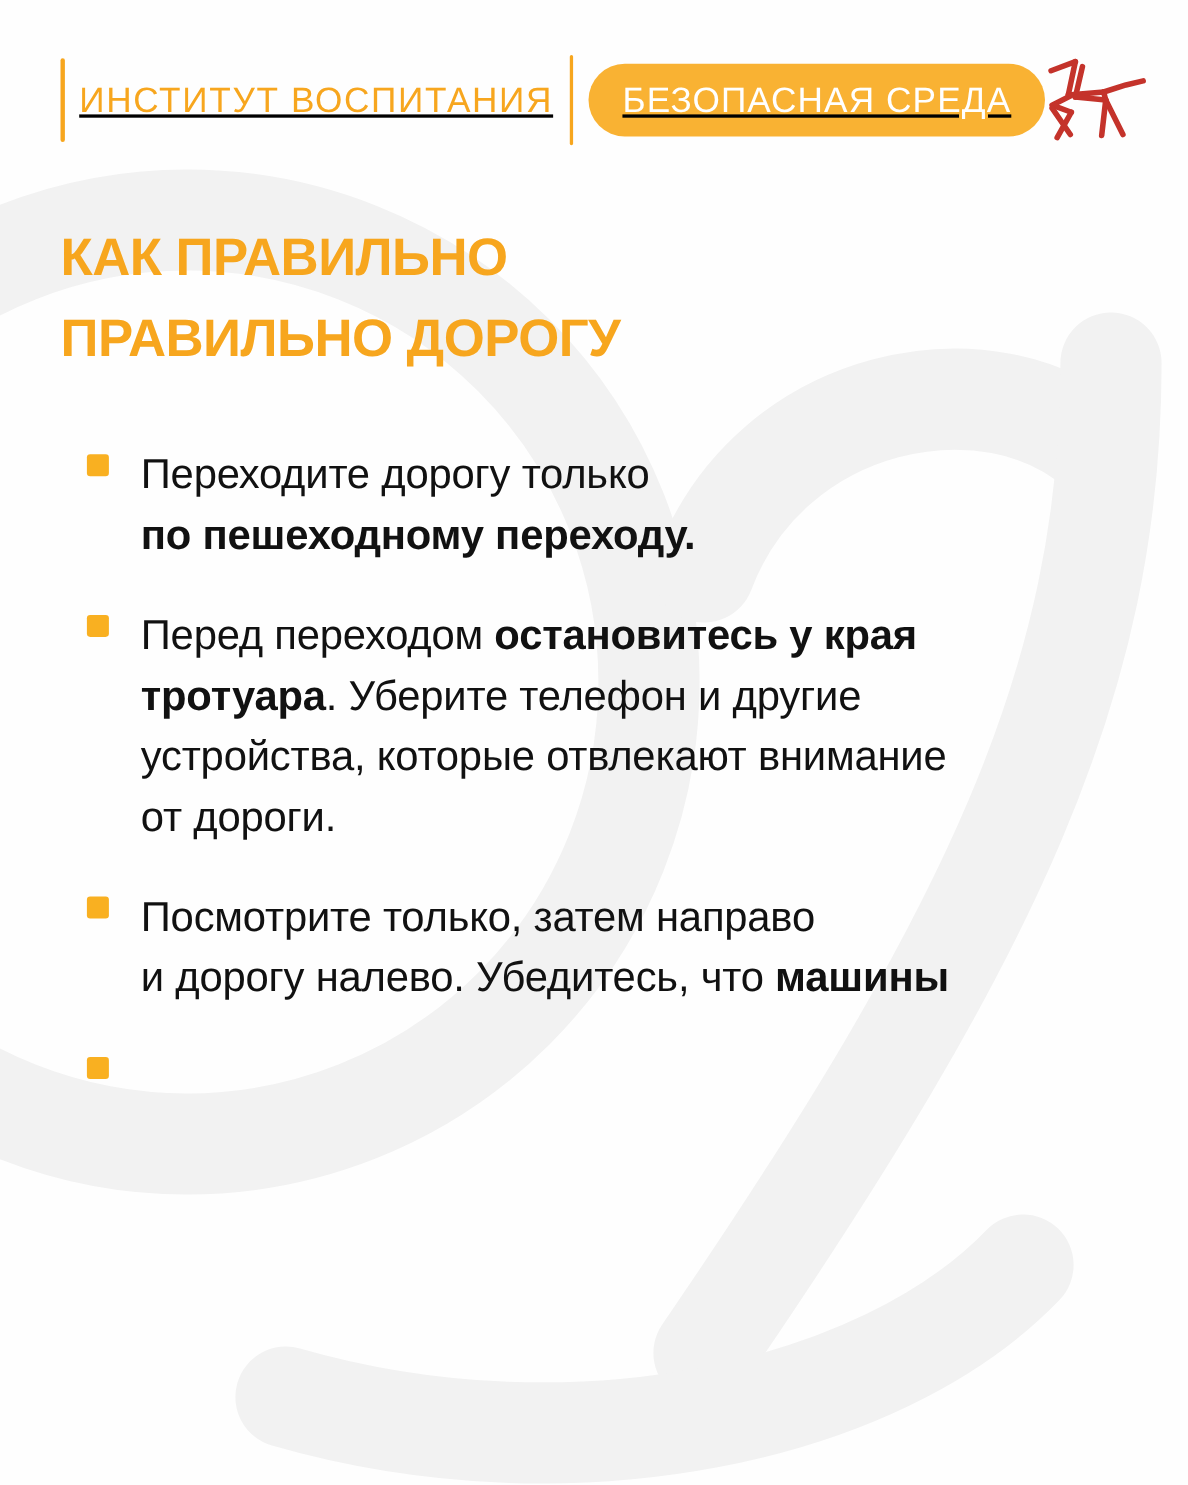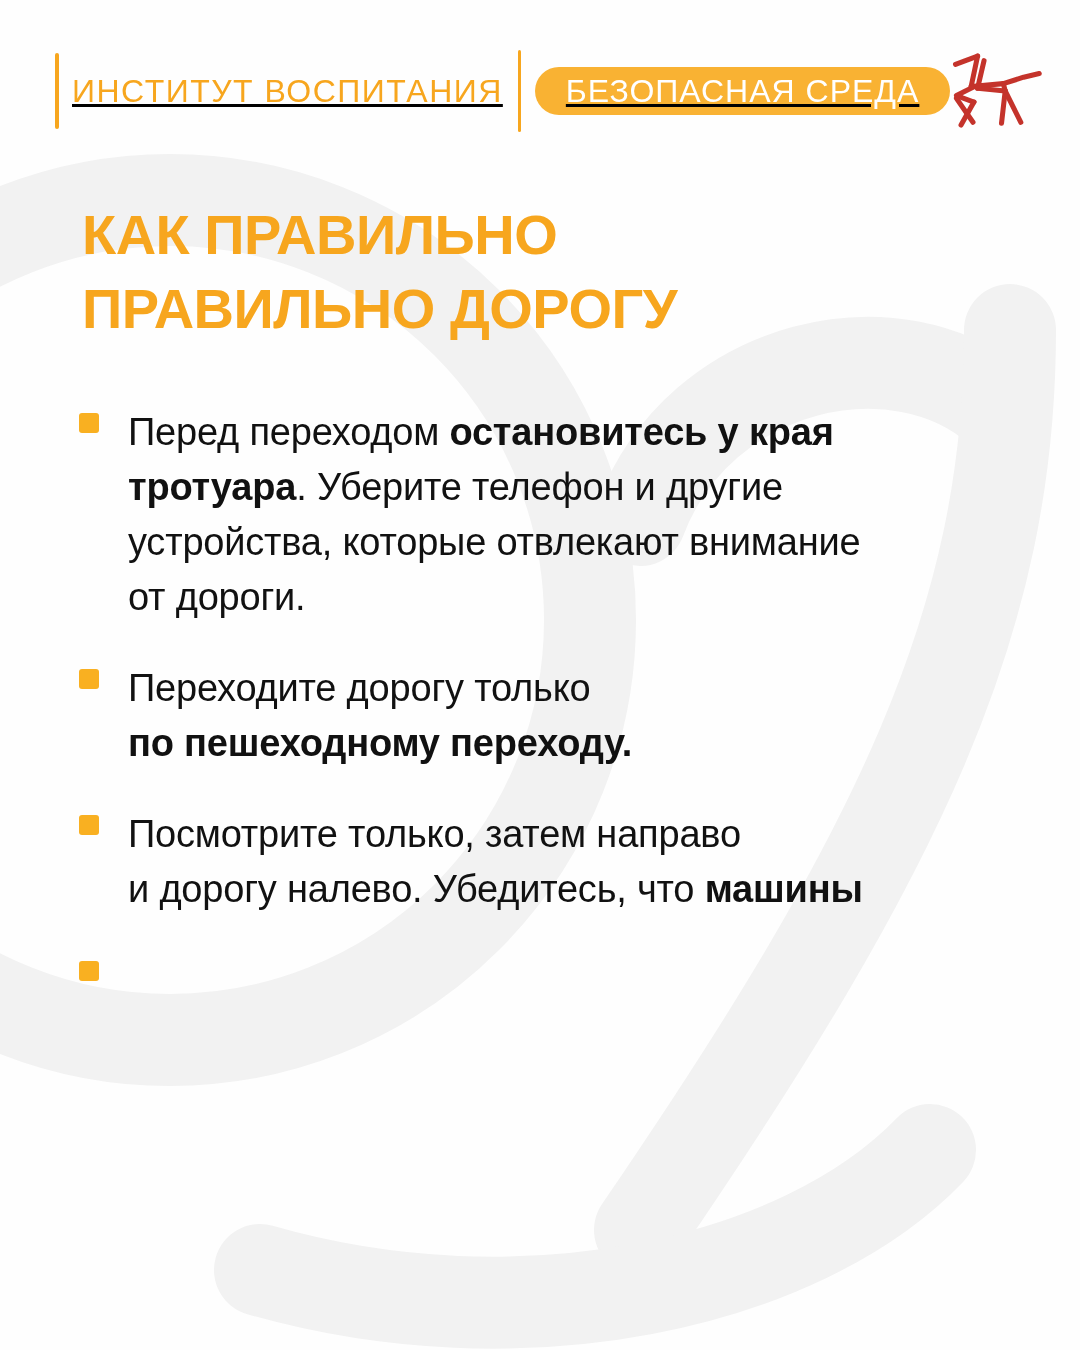--- a/index.html
+++ b/index.html
@@ -21,32 +21,32 @@
   .watermark{position:absolute;left:0;top:0;z-index:0;}
   .content{position:relative;z-index:1;width:100%;height:100%;}
 
   
   .header{position:absolute;left:55px;top:50px;right:40px;height:82px;display:flex;align-items:center;text-decoration:underline;}
   .vbar{width:4px;height:76px;background:var(--accent);border-radius:2px;flex:0 0 auto;}
   .vbar2{height:82px;width:3px;}
   .brand{margin-left:13px;font-size:32px;letter-spacing:1.5px;color:var(--accent);white-space:nowrap;font-weight:400;}
   .spacer1{width:15px;flex:0 0 auto;}
   .badge{
-    margin-left:14px;height:48px;padding:0 31px;border-radius:33px;
+    margin-left:14px;height:66px;padding:0 31px;border-radius:33px;
     background:var(--badge-bg);color:var(--badge-text);
     font-size:32px;letter-spacing:1px;display:flex;align-items:center;white-space:nowrap;
   }
   .logo{margin-left:auto;width:92px;height:84px;flex:0 0 auto;}
   .logo path{stroke:var(--logo-red);stroke-width:5.5;fill:none;stroke-linecap:round;stroke-linejoin:round;}
 
   
   .title{
     position:absolute;left:55px;top:198px;width:940px;
-    font-size:56px;line-height:74px;font-weight:700;
-    color:var(--accent);letter-spacing:-0.5px;margin-left:27px;
+    font-size:48px;line-height:74px;font-weight:700;
+    color:var(--accent);letter-spacing:-0.5px;
   }
   .title span{display:block;}
 
   
   .rules{
     position:absolute;left:79px;top:405px;width:950px;
     list-style:none;display:flex;flex-direction:column;gap:36px;
   }
   .rule{display:flex;align-items:flex-start;}
   .bullet{flex:0 0 20px;width:20px;height:20px;border-radius:3px;background:var(--bullet);margin-top:8px;}
@@ -92,25 +92,25 @@
     </div>
 
     <h1 class="title">
       <span>КАК ПРАВИЛЬНО</span>
       <span>ПРАВИЛЬНО ДОРОГУ</span>
     </h1>
 
     <ul class="rules" id="rules-list">
         <li class="rule">
           <span class="bullet"></span>
-          <p class="rule-text"><span>Перед переходом </span><strong>остановитесь у края</strong><br><strong>тротуара</strong><span>. Уберите телефон и другие</span><br><span>устройства, которые отвлекают внимание</span><br><span>от дороги.</span></p>
+          <p class="rule-text"><span>Переходите дорогу только</span><br><strong>по пешеходному переходу.</strong></p>
         </li>
         <li class="rule">
           <span class="bullet"></span>
-          <p class="rule-text"><span>Переходите дорогу только</span><br><strong>по пешеходному переходу.</strong></p>
+          <p class="rule-text"><span>Перед переходом </span><strong>остановитесь у края</strong><br><strong>тротуара</strong><span>. Уберите телефон и другие</span><br><span>устройства, которые отвлекают внимание</span><br><span>от дороги.</span></p>
         </li>
         <li class="rule">
           <span class="bullet"></span>
           <p class="rule-text"><span>Посмотрите только, затем направо</span><br><span>и дорогу налево. Убедитесь, что </span><strong>машины</strong><br></p>
         </li>
         <li class="rule">
           <span class="bullet"></span>
         </li>
       </ul>
 

